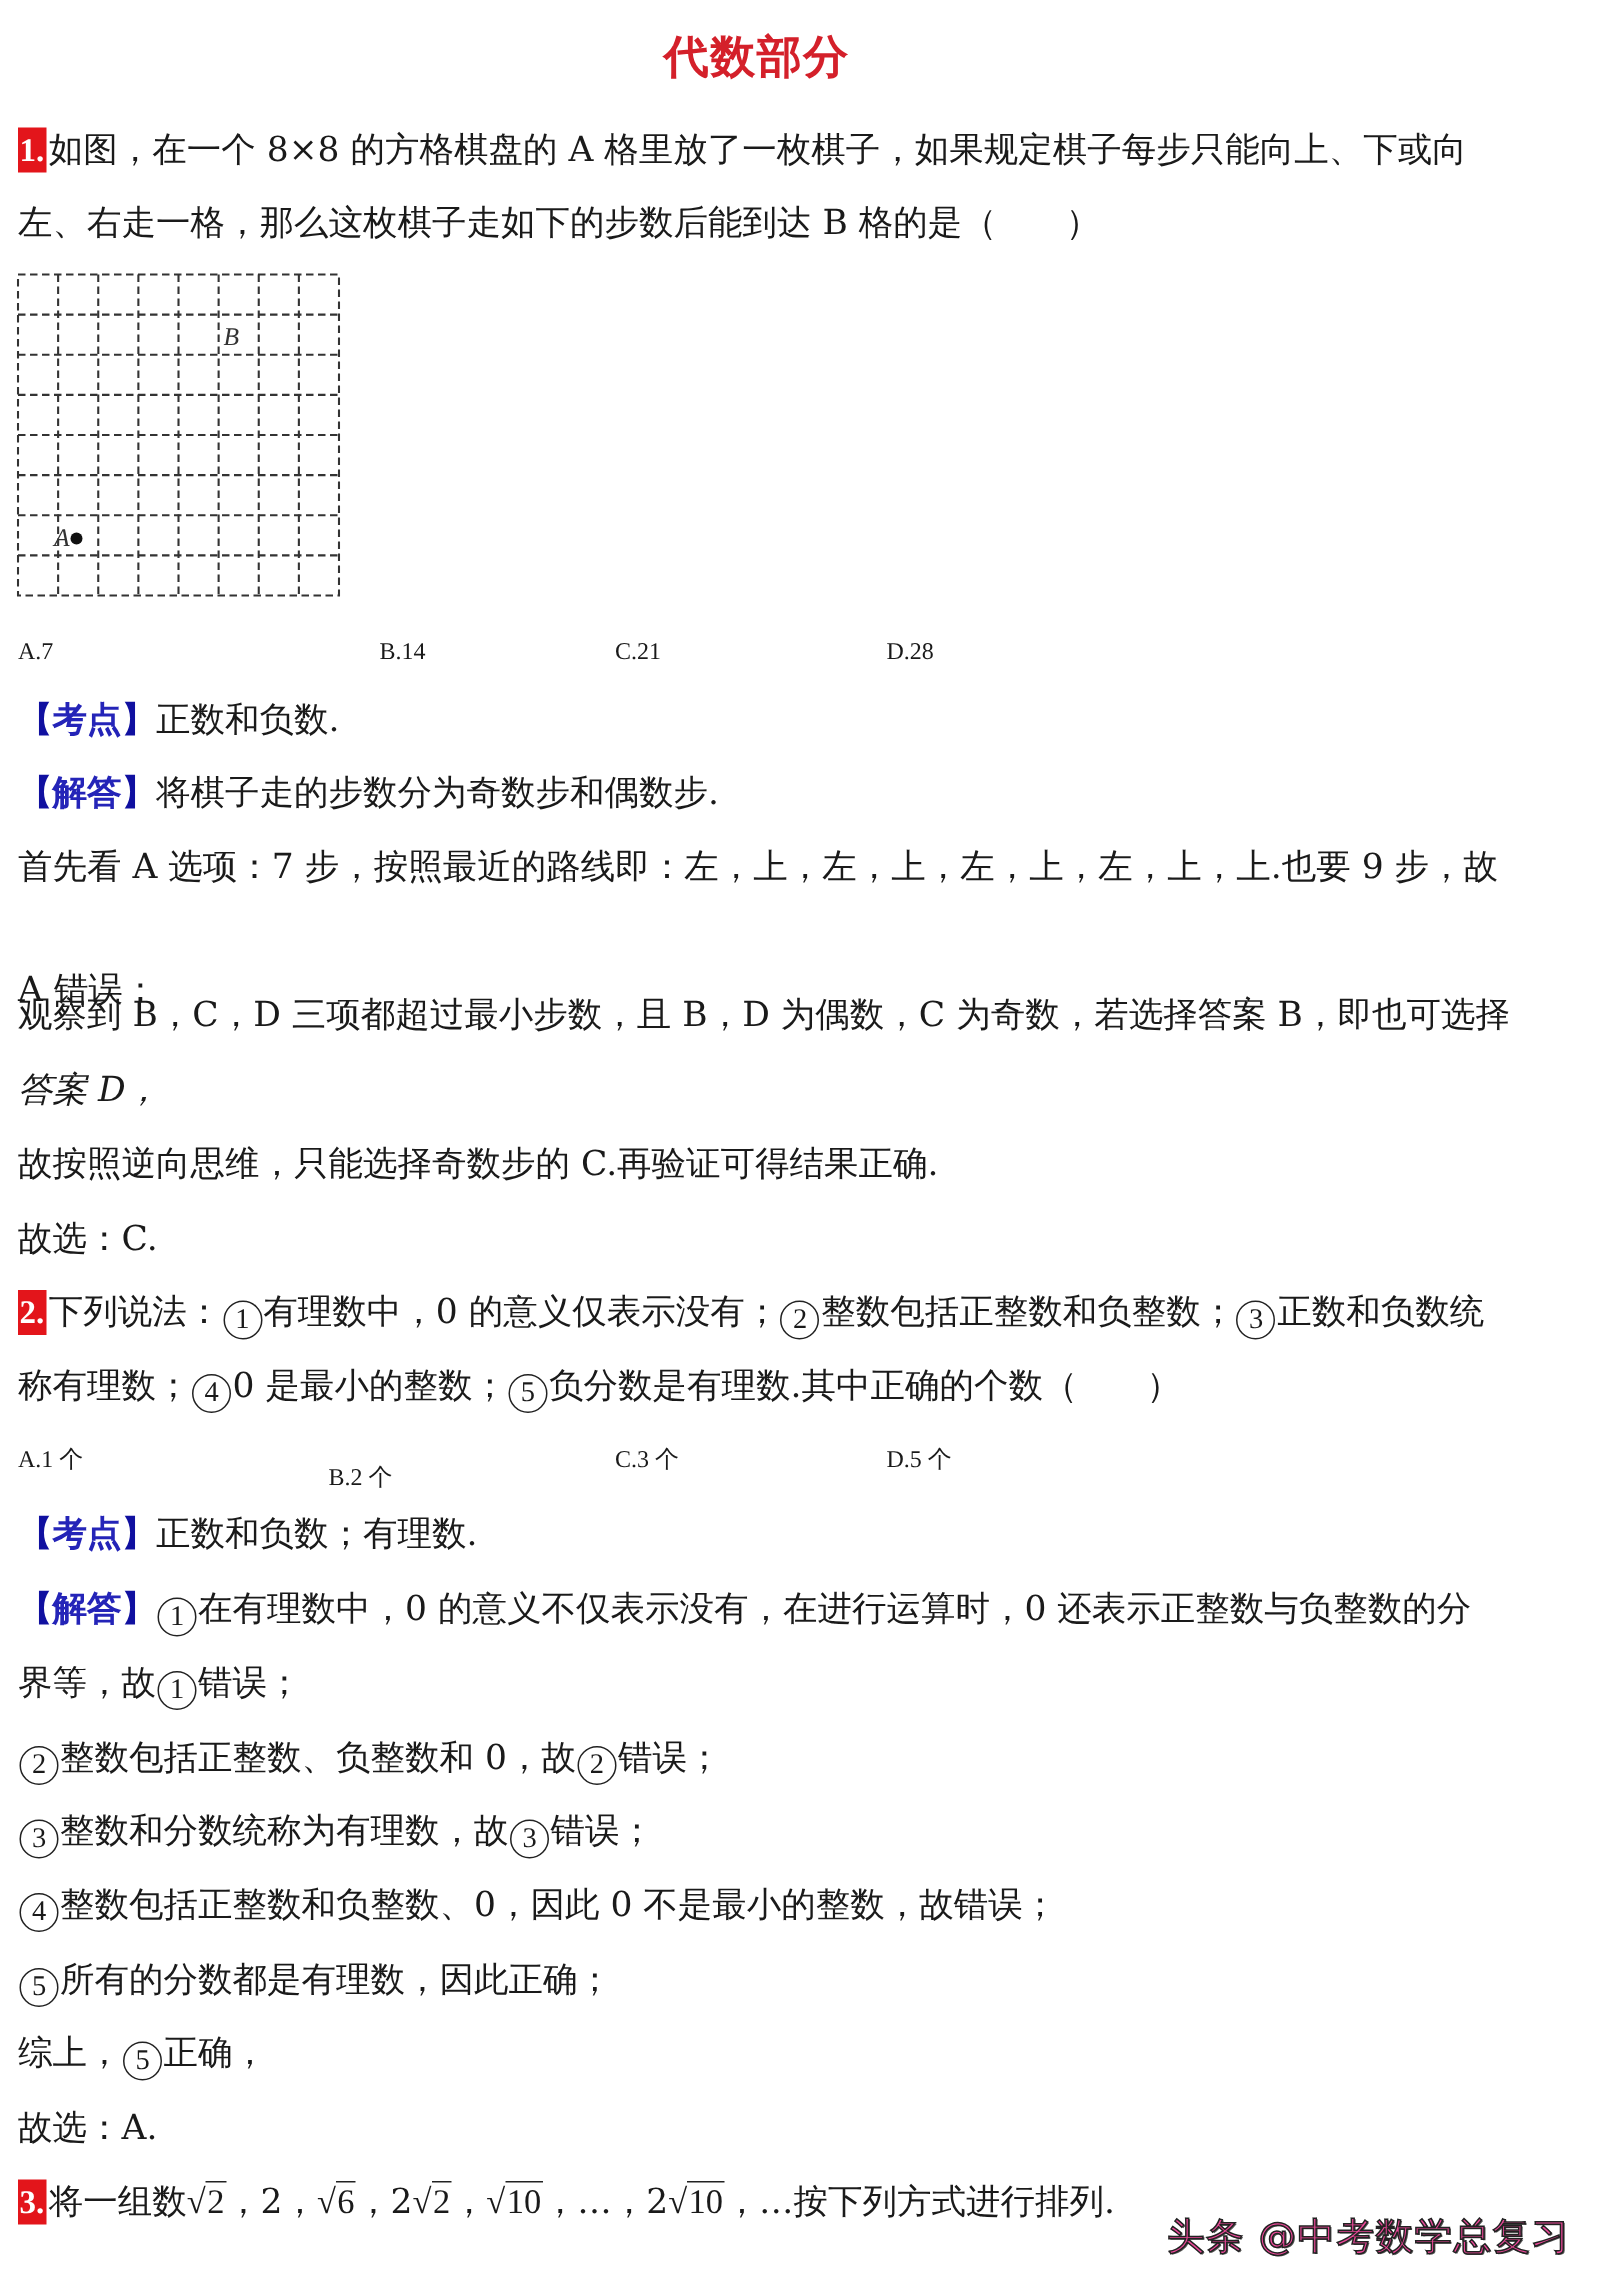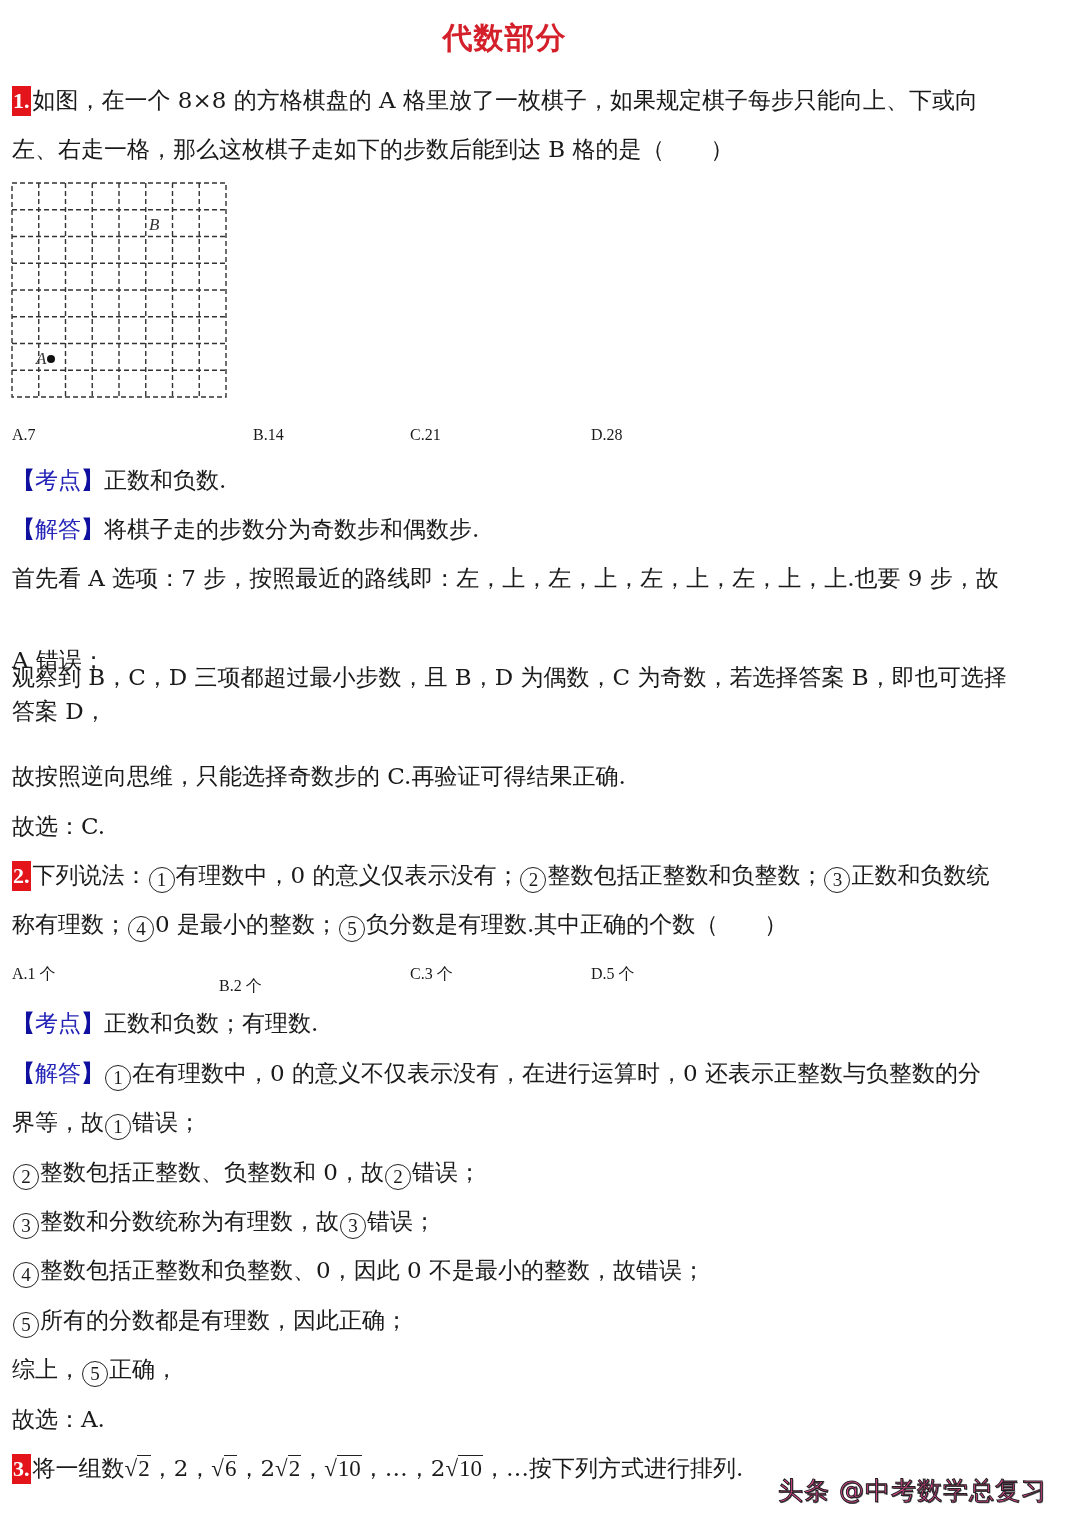--- a/index.html
+++ b/index.html
@@ -4,21 +4,21 @@
 <style>
   html, body { margin: 0; padding: 0; background: #ffffff; }
   body { width: 1080px; height: 1527px; position: relative; overflow: hidden;
          font-family: "DejaVu Serif", "Liberation Serif", serif; color: #1a1a1a; }
   .title { position: absolute; top: 18px; left: 0; width: 1009px; text-align: center;
            font-family: "DejaVu Sans", sans-serif; font-weight: bold; font-size: 30px; color: #d4202a; letter-spacing: 1px; }
   .line { position: absolute; left: 12px; font-size: 23px; line-height: 32px; white-space: nowrap; }
   .badge { display: inline-block; background: #e3151b; color: #fff; font-weight: bold;
            font-family: "Liberation Serif", serif; font-size: 22px; line-height: 30px;
            padding: 0 1px; margin-right: 2px; vertical-align: baseline; }
-  .kd { color: #2424b8; }
+  .kd { color: #2424b8; font-weight: bold; }
   .kd-br { color: #1010a0; font-weight: bold; }
   .opt { position: absolute; font-family: Liberation Serif, serif; font-size: 16px; line-height: 32px; }
   .circ { display: inline-block; width: 24px; height: 24px; border: 1.5px solid #222; border-radius: 50%;
           text-align: center; line-height: 24px; font-size: 19px; font-family: "Liberation Serif", serif; margin: 0 1px; vertical-align: -3px; }
   .sqrt { display: inline-block; font-family: "Liberation Serif", serif; }
   .sqrt .rad { border-top: 1.5px solid #222; padding: 0 1px; }
   .board { position: absolute; left: 11px; top: 182px; width: 216px; height: 216px; }
   .watermark { position: absolute; left: 778px; top: 1474px; font-family: "DejaVu Sans", sans-serif; font-size: 25px;
                color: #ec4899; -webkit-text-stroke: 1px #222; text-shadow: 1px 1px 0 #555; letter-spacing: 1px; }
 </style>
@@ -62,21 +62,21 @@
 
 <div class="line" style="top:464px;">
   <span class="kd-br">【</span><span class="kd">考点</span><span class="kd-br">】</span><span>正数和负数.</span>
 </div>
 <div class="line" style="top:513px;">
   <span class="kd-br">【</span><span class="kd">解答</span><span class="kd-br">】</span><span>将棋子走的步数分为奇数步和偶数步.</span>
 </div>
 <div class="line" style="top:562px;">首先看 A 选项：7 步，按照最近的路线即：左，上，左，上，左，上，左，上，上.也要 9 步，故</div>
 <div class="line" style="top:612px;margin-top:32px;">A 错误；</div>
 <div class="line" style="top:661px;">观察到 B，C，D 三项都超过最小步数，且 B，D 为偶数，C 为奇数，若选择答案 B，即也可选择</div>
-<div class="line" style="top:695px;">答案 D，</div>
+<div class="line" style="top:711px;font-style:italic;">答案 D，</div>
 <div class="line" style="top:760px;">故按照逆向思维，只能选择奇数步的 C.再验证可得结果正确.</div>
 <div class="line" style="top:810px;">故选：C.</div>
 
 <div class="line" style="top:859px;">
   <span class="badge">2.</span><span>下列说法：</span><span class="circ">1</span><span>有理数中，0 的意义仅表示没有；</span><span class="circ">2</span><span>整数包括正整数和负整数；</span><span class="circ">3</span><span>正数和负数统</span>
 </div>
 <div class="line" style="top:908px;">
   <span>称有理数；</span><span class="circ">4</span><span>0 是最小的整数；</span><span class="circ">5</span><span>负分数是有理数.其中正确的个数（　　）</span>
 </div>
 

